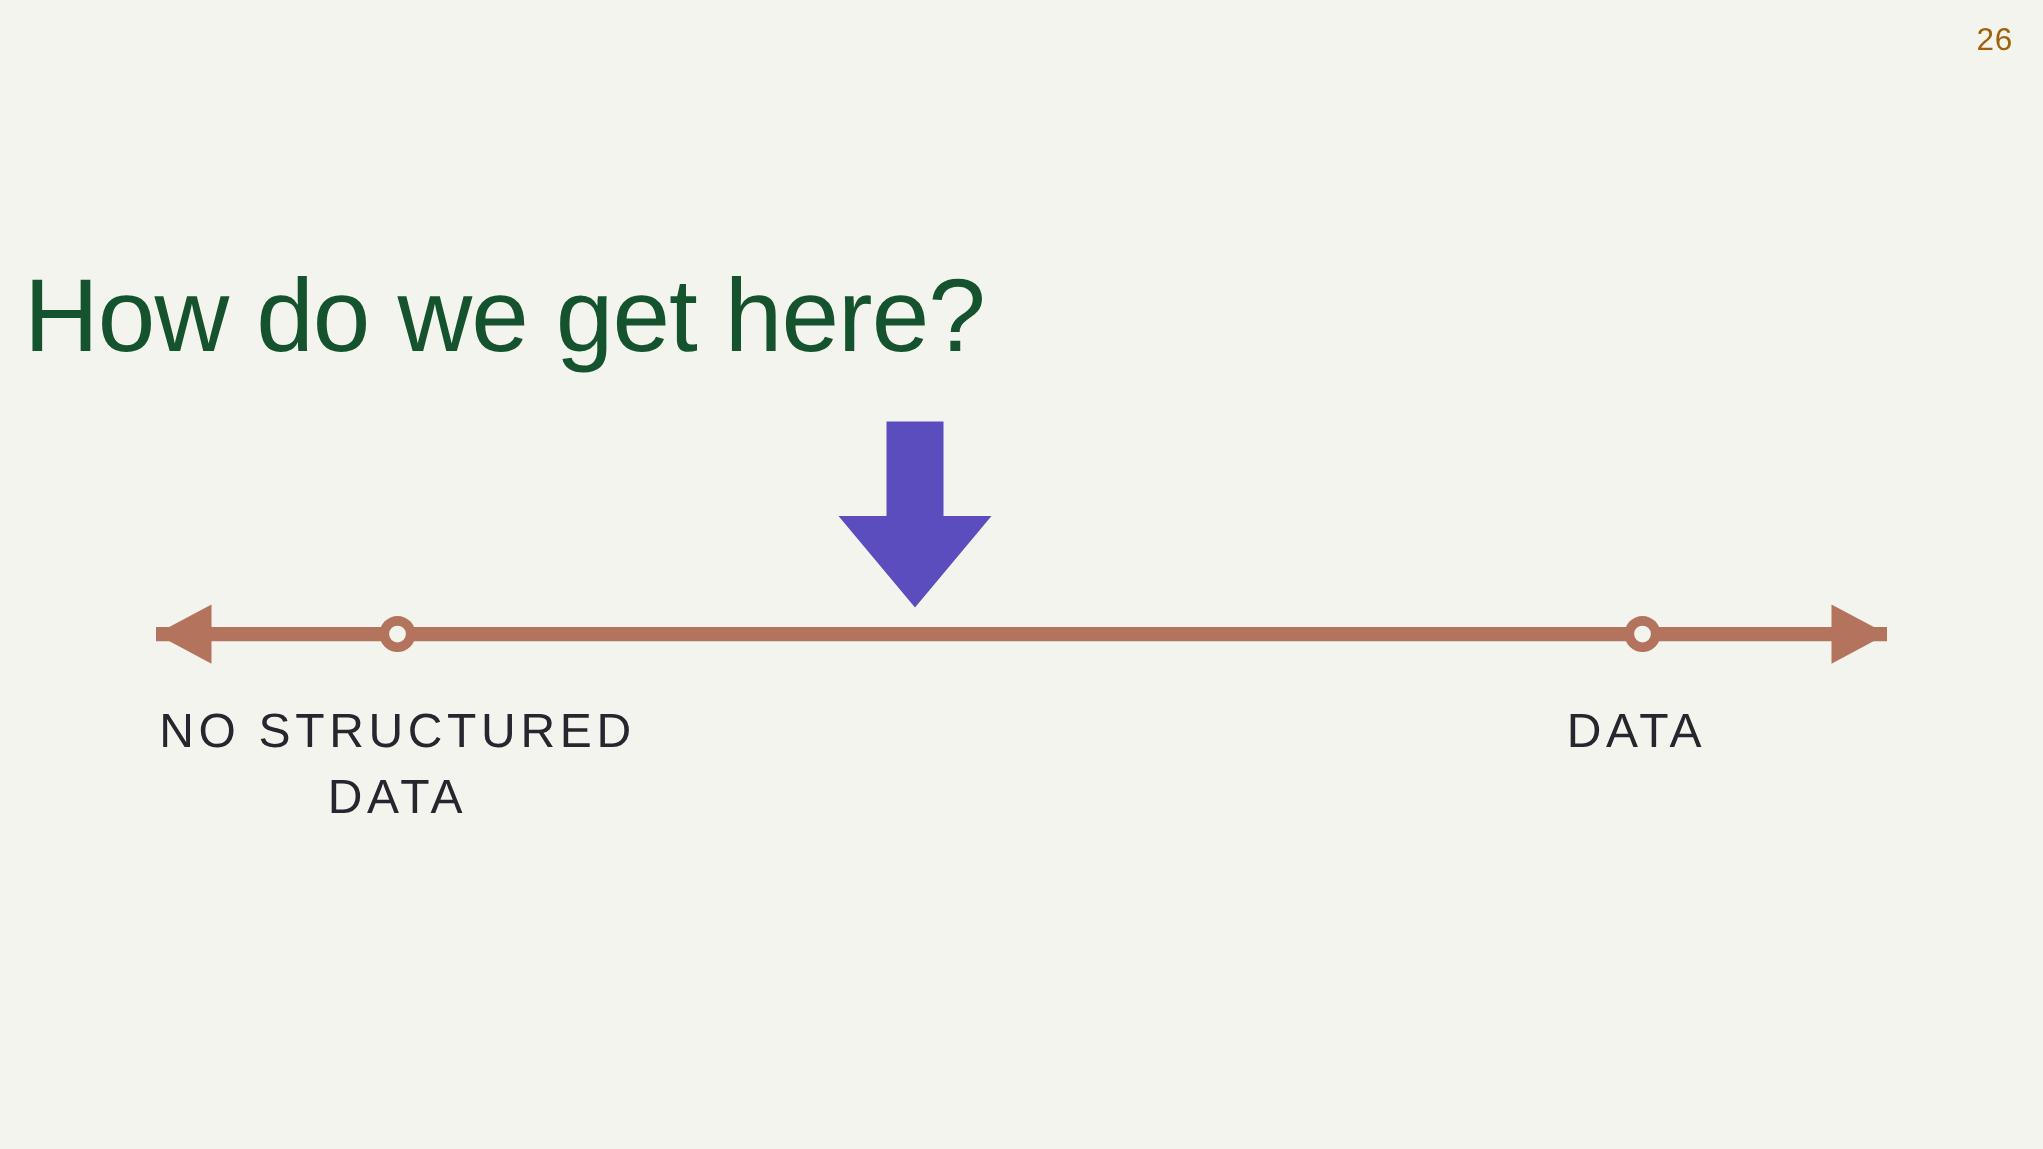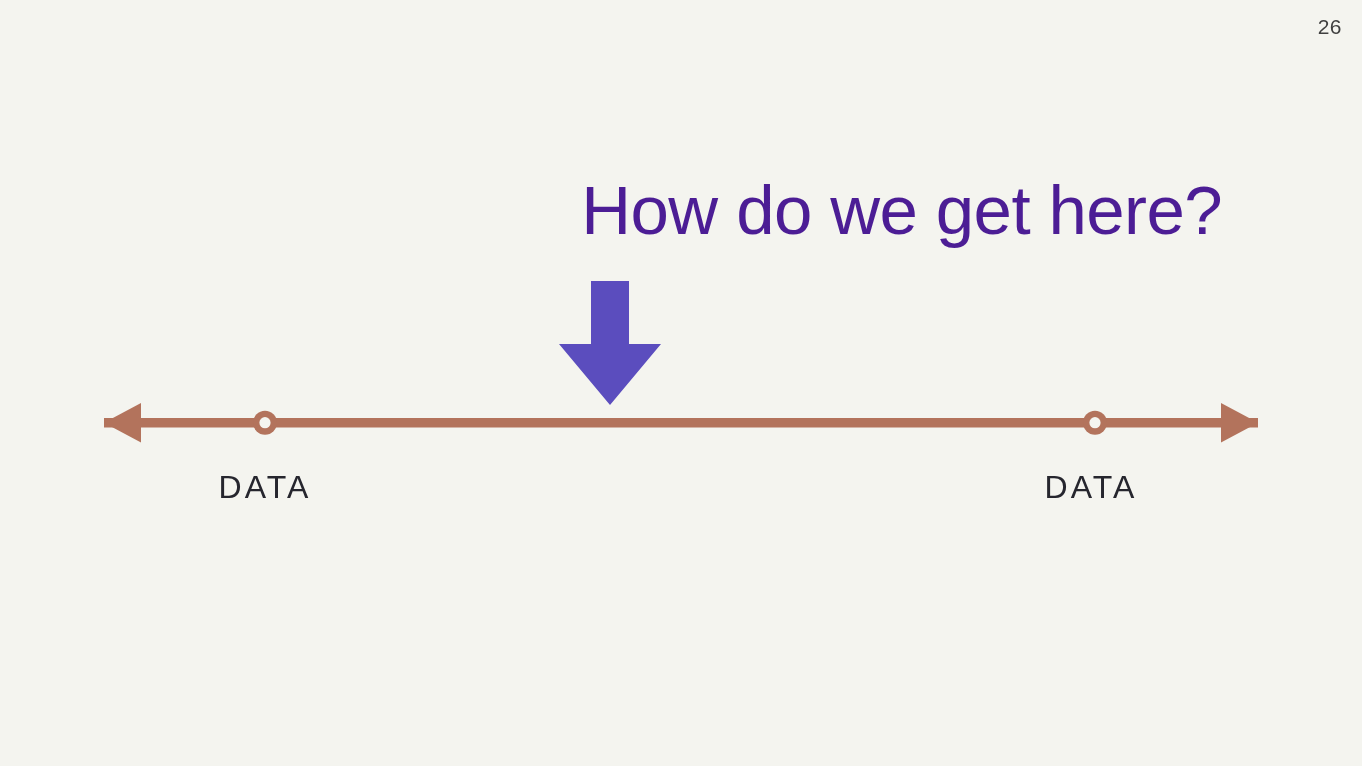--- a/index.html
+++ b/index.html
@@ -21,40 +21,41 @@
   }
 
   
   #page-number {
     position: absolute;
     top: 16px;
     right: 20px;
     font-family: "Liberation Sans", sans-serif;
     font-size: 21px;
     font-weight: 400;
-    color: #404040;
+    color: #a16207;
     letter-spacing: 0.5px;
     line-height: 1;
     margin-left: 18px;
   }
 
   
   #title {
     position: absolute;
     left: 0;
     top: 176px;
     width: 1222px;
-    text-align: right;
+    text-align: left;
     font-family: "Liberation Sans", sans-serif;
     font-size: 69px;
     font-weight: 300;
-    color: #4c1d95;
+    color: #14532d;
     letter-spacing: -0.6px;
     line-height: 1;
     white-space: nowrap;
+    padding-left: 16px;
   }
 
   
   #down-arrow {
     position: absolute;
     left: 557px;
     top: 279px;
     width: 106px;
     height: 128px;
   }
@@ -118,20 +119,21 @@
       <circle cx="169" cy="24.7" r="5.6" fill="#f4f4ef"></circle>
     </g>
 
     <g>
       <circle cx="999" cy="24.7" r="12" fill="#b3735c"></circle>
       <circle cx="999" cy="24.7" r="5.6" fill="#f4f4ef"></circle>
     </g>
   </svg>
 
   <div id="label-left" class="axis-label">
+    <span class="lbl-line">NO STRUCTURED</span>
     <span class="lbl-line">DATA</span>
   </div>
 
   <div id="label-right" class="axis-label">
     <span class="lbl-line">DATA</span>
   </div>
 
 </div>
 
 </body></html>

